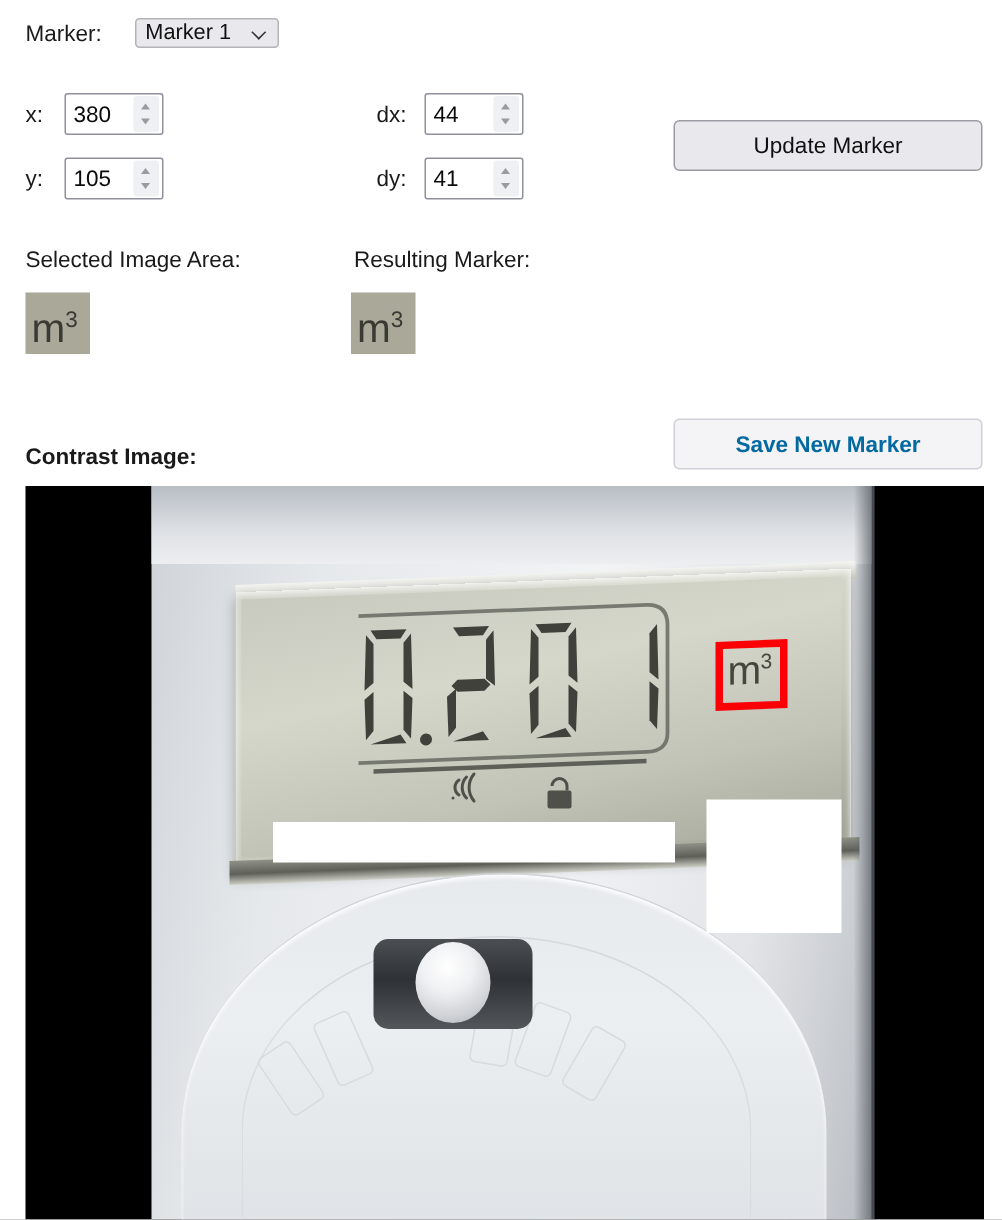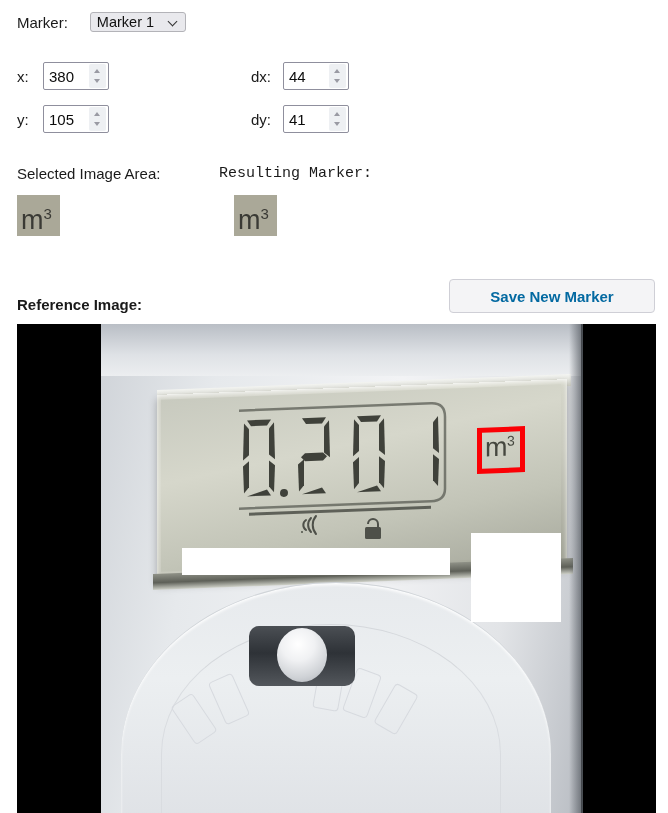--- a/index.html
+++ b/index.html
@@ -398,27 +398,28 @@
   </div>
 
   <div class="field" style="left:232px; top:105px;">
     <span class="flabel w2">dy:</span>
     <div class="num-wrap">
       <span class="val">41</span>
       <span class="spin"></span>
     </div>
   </div>
 
+  <div class="btn btn-primary" style="left:449px; top:80px; width:206px; height:34px;">Update Marker</div>
 
 
   <div class="btn btn-save" style="left:449px; top:279px; width:206px; height:34px;">Save New Marker</div>
 
   <div class="lbl sec-lbl" style="left:17px; top:165px;">Selected Image Area:</div>
-  <div class="lbl sec-lbl" style="left:219px; top:165px;font-family:Liberation Mono, monospace;">Resulting Marker:</div>
-  <div class="lbl sec-lbl lbl-bold" style="left:17px; top:296px;">Reference Image:</div>
+  <div class="lbl sec-lbl" style="left:236px; top:165px;">Resulting Marker:</div>
+  <div class="lbl sec-lbl lbl-bold" style="left:17px; top:296px;">Contrast Image:</div>
 
   <div class="thumb" style="left:17px; top:195px;">
     <span class="mglyph"><span>m</span><sup>3</sup></span>
   </div>
   <div class="thumb" style="left:234px; top:195px;">
     <span class="mglyph"><span>m</span><sup>3</sup></span>
   </div>
 
   <div class="refimg">
 

